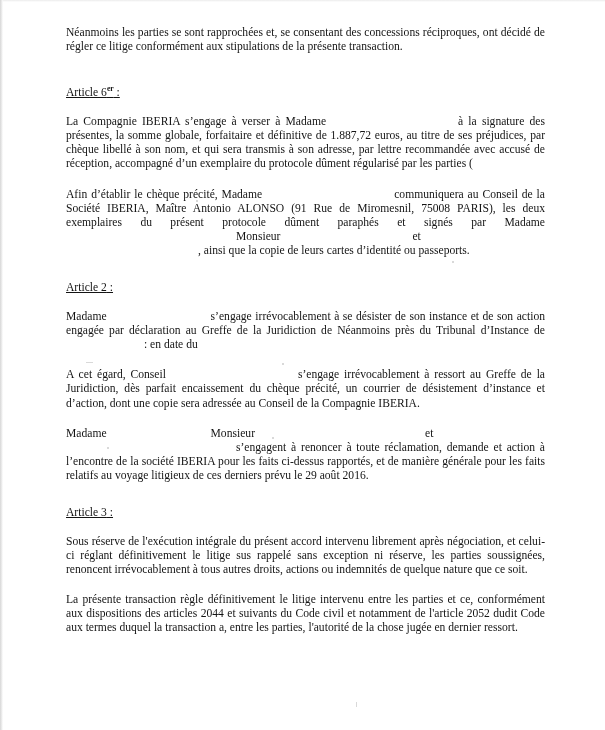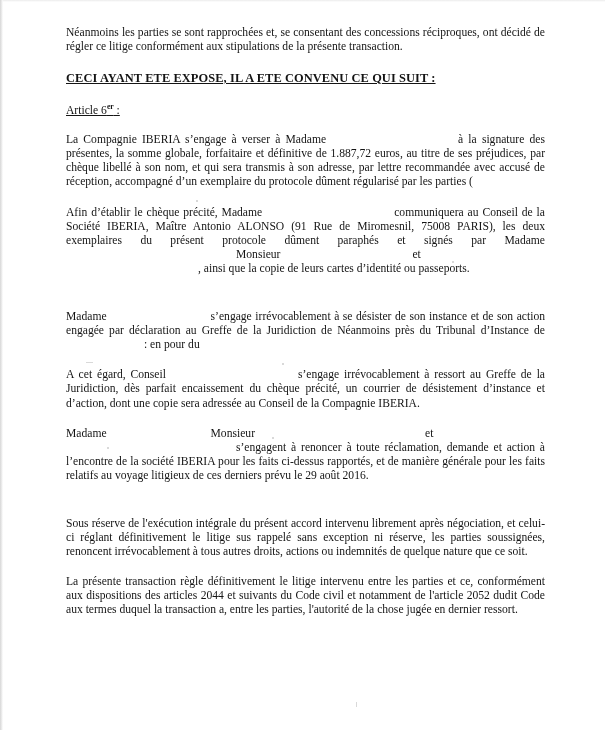--- a/index.html
+++ b/index.html
@@ -113,55 +113,58 @@
 <div class="scan-edge-top"></div>
 <div class="scan-edge-left"></div>
 
 <div class="page">
   <div class="doc-body">
 
     <p class="para">Néanmoins les parties se sont rapprochées et, se consentant des concessions réciproques, ont décidé de régler ce litige conformément aux stipulations de la présente transaction.</p>
 
     <div class="gap-intro"></div>
 
-    <div>
-      <span class="main-heading">CECI AYANT ETE EXPOSE, IL A ETE CONVENU CE QUI SUIT :</span>
-    </div>
 
     <div class="gap-head"></div>
 
     <div>
       <span class="article-heading"><span>Article 6</span><sup>er</sup><span> :</span></span>
     </div>
 
     <div class="gap-art"></div>
 
     <p class="para"><span>La Compagnie IBERIA s’engage à verser à Madame</span><span class="redact r-xl"></span><span>à la signature des présentes, la somme globale, forfaitaire et définitive de 1.887,72 euros, au titre de ses préjudices, par chèque libellé à son nom, et qui sera transmis à son adresse, par lettre recommandée avec accusé de réception, accompagné d’un exemplaire du protocole dûment régularisé par les parties (</span></p>
 
     <div class="gap-med"></div>
 
     <p class="para"><span>Afin d’établir le chèque précité, Madame</span><span class="redact r-xl"></span><span>communiquera au Conseil de la Société IBERIA, Maître Antonio ALONSO (91 Rue de Miromesnil, 75008 PARIS), les deux exemplaires du présent protocole dûment paraphés et signés par Madame</span><span class="redact r-xxl"></span><span>Monsieur</span><span class="redact r-xl"></span><span>et</span><span class="redact r-xl"></span><span>, ainsi que la copie de leurs cartes d’identité ou passeports.</span></p>
 
     <div class="gap-big"></div>
 
+    <div>
+      <span class="article-heading"><span>Article 2</span><span> :</span></span>
+    </div>
 
     <div class="gap-art"></div>
 
-    <p class="para"><span>Madame</span><span class="redact r-lg"></span><span>s’engage irrévocablement à se désister de son instance et de son action engagée par déclaration au Greffe de la Juridiction de Néanmoins près du Tribunal d’Instance de</span><span class="redact r-md"></span><span>: en pour du</span></p>
+    <p class="para"><span>Madame</span><span class="redact r-lg"></span><span>s’engage irrévocablement à se désister de son instance et de son action engagée par déclaration au Greffe de la Juridiction de Néanmoins près du Tribunal d’Instance de</span><span class="redact r-md"></span><span>: en date du</span></p>
 
     <div class="gap-med"></div>
 
     <p class="para"><span>A cet égard, Conseil</span><span class="redact r-xl"></span><span>s’engage irrévocablement à ressort au Greffe de la Juridiction, dès parfait encaissement du chèque précité, un courrier de désistement d’instance et d’action, dont une copie sera adressée au Conseil de la Compagnie IBERIA.</span></p>
 
     <div class="gap-med"></div>
 
     <p class="para"><span>Madame</span><span class="redact r-lg"></span><span>Monsieur</span><span class="redact r-xxl"></span><span>et</span><span class="redact r-xxl"></span><span>s’engagent à renoncer à toute réclamation, demande et action à l’encontre de la société IBERIA pour les faits ci-dessus rapportés, et de manière générale pour les faits relatifs au voyage litigieux de ces derniers prévu le 29 août 2016.</span></p>
 
     <div class="gap-big"></div>
 
+    <div>
+      <span class="article-heading"><span>Article 3</span><span> :</span></span>
+    </div>
 
     <div class="gap-art"></div>
 
     <p class="para">Sous réserve de l'exécution intégrale du présent accord intervenu librement après négociation, et celui-ci réglant définitivement le litige sus rappelé sans exception ni réserve, les parties soussignées, renoncent irrévocablement à tous autres droits, actions ou indemnités de quelque nature que ce soit.</p>
 
     <div class="gap-med"></div>
 
     <p class="para">La présente transaction règle définitivement le litige intervenu entre les parties et ce, conformément aux dispositions des articles 2044 et suivants du Code civil et notamment de l'article 2052 dudit Code aux termes duquel la transaction a, entre les parties, l'autorité de la chose jugée en dernier ressort.</p>
 
   </div>

